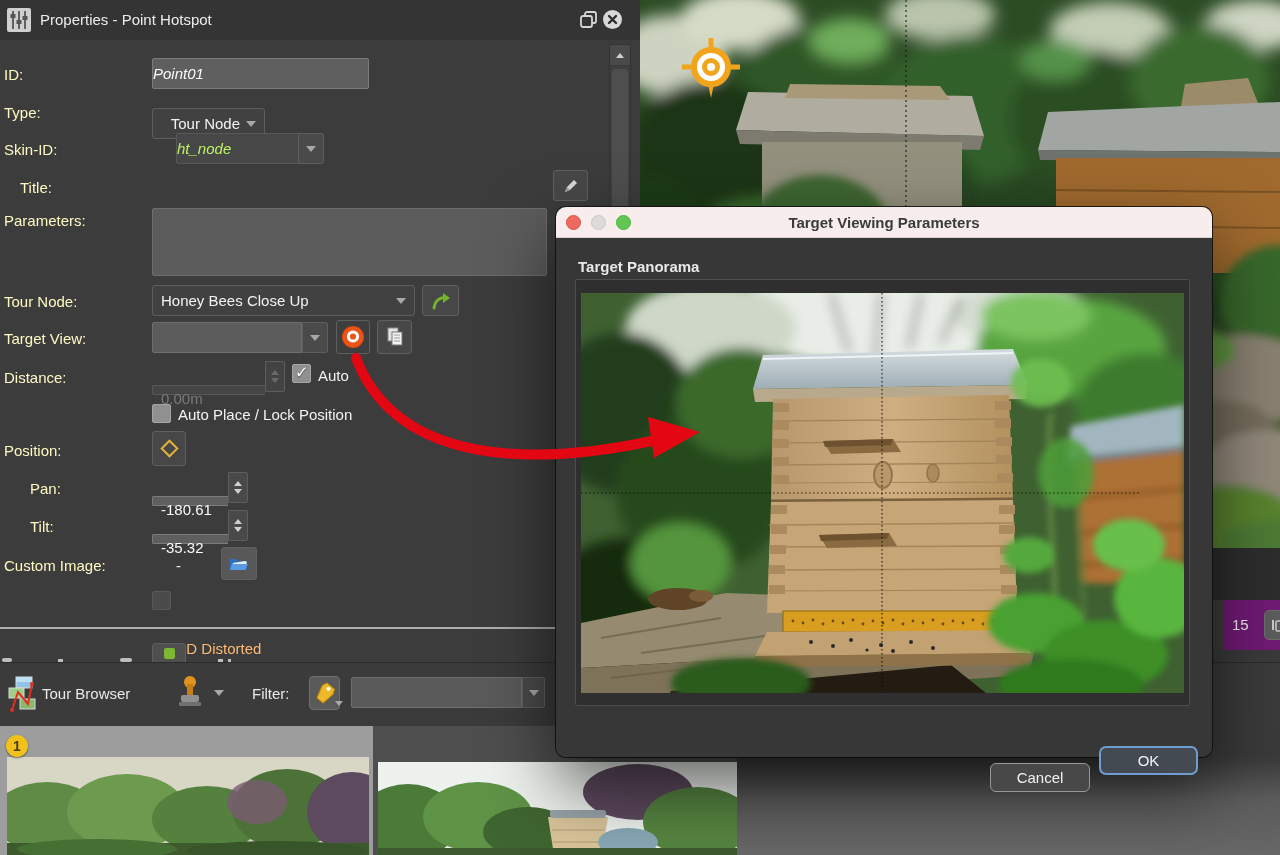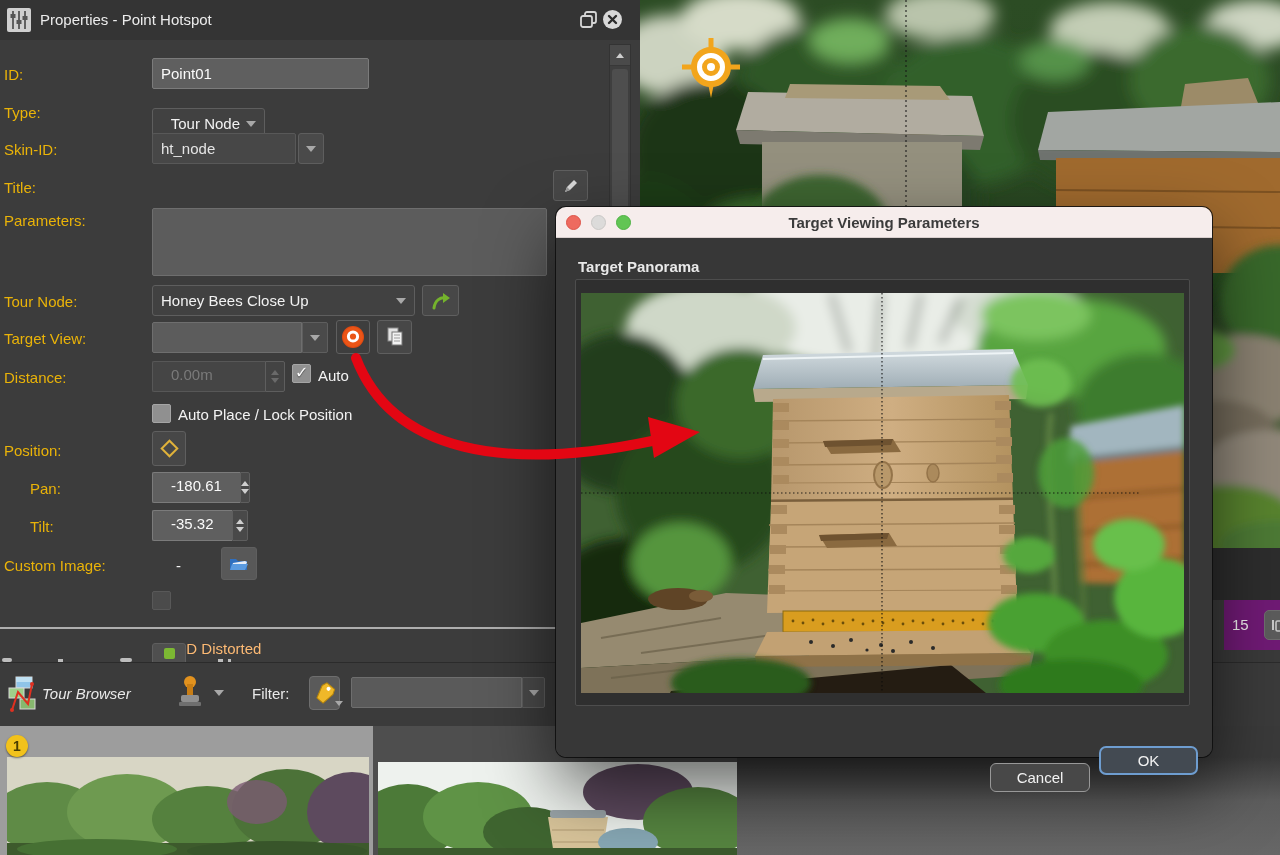--- a/index.html
+++ b/index.html
@@ -1,36 +1,36 @@
 <!DOCTYPE html>
 <html><head>
 <meta charset="utf-8">
 <style>
   html,body{margin:0;padding:0;background:#2e2e2e;}
   *{box-sizing:border-box;font-family:"Liberation Sans","DejaVu Sans",sans-serif;}
   #app{position:relative;width:1280px;height:855px;overflow:hidden;background:#3c3c3c;}
   .abs{position:absolute;}
-  .lbl{position:absolute;color:#eab308;font-size:15px;white-space:nowrap;}
+  .lbl{position:absolute;color:#fef9c3;font-size:15px;white-space:nowrap;}
   .val-white{color:#f3f3f3;}
   
   .tinput{position:absolute;background:#5f5f5f;border:1px solid #7b7b7b;border-radius:2px;
-          color:#fafafa;font-size:15px;padding:4px 8px;line-height:21px;}
-  .tinput.dis{background:#474747;border-color:#585858;color:#e5e5e5;}
+          color:#fafafa;font-size:15px;padding:4px 0;line-height:21px;font-style:italic;}
+  .tinput.dis{background:#474747;border-color:#585858;color:#bef264;margin-left:24px;}
   .select{position:absolute;background:#414141;border:1px solid #5e5e5e;border-radius:3px;
           color:#f2f2f2;font-size:15px;display:flex;align-items:center;padding:0 8px;}
   .select .grow{flex:1;overflow:hidden;white-space:nowrap;}
   .tri{width:0;height:0;border-left:5px solid transparent;border-right:5px solid transparent;
        border-top:6px solid #a8a8a8;margin-left:6px;flex:none;}
   .combo-arrow{position:absolute;background:#4a4a4a;border:1px solid #5e5e5e;border-radius:3px;
        display:flex;align-items:center;justify-content:center;}
   .btn-sq{position:absolute;background:#474747;border:1px solid #5f5f5f;border-radius:3px;
        display:flex;align-items:center;justify-content:center;}
   .spin{position:absolute;display:flex;}
   .spin .sval{background:#5f5f5f;border:1px solid #7b7b7b;border-right:none;color:#fafafa;
-       font-size:15px;padding:4px 18px;flex:1;border-radius:2px 0 0 2px;}
+       font-size:15px;padding:4px 8px;flex:1;border-radius:2px 0 0 2px;margin-top:24px;}
   .spin .sbtns{width:20px;background:#494949;border:1px solid #5e5e5e;border-radius:0 2px 2px 0;
        display:flex;flex-direction:column;align-items:center;justify-content:center;gap:3px;}
   .spin.dis .sval{background:#454545;border-color:#575757;color:#7a7a7a;}
   .spin.dis .sbtns{background:#434343;}
   .tri-up{width:0;height:0;border-left:4px solid transparent;border-right:4px solid transparent;border-bottom:5px solid #cfcfcf;}
   .tri-dn{width:0;height:0;border-left:4px solid transparent;border-right:4px solid transparent;border-top:5px solid #cfcfcf;}
   .spin.dis .tri-up{border-bottom-color:#6a6a6a}.spin.dis .tri-dn{border-top-color:#6a6a6a}
   .chk{position:absolute;width:19px;height:19px;background:#909090;border:1px solid #a5a5a5;border-radius:2px;}
   .chk.on::after{content:"\2713";position:absolute;left:2px;top:-2px;font-size:16px;font-weight:bold;color:#fdfdfd;text-shadow:0 1px 1px #444;}
   .chk.dis{background:#4b4b4b;border-color:#585858;}
@@ -188,21 +188,21 @@
       <span class="grow">Tour Node</span>
       <span class="tri"></span>
     </div>
 
     <span class="lbl" style="left:4px;top:141px;">Skin-ID:</span>
     <div class="tinput dis" style="left:152px;top:133px;width:144px;height:31px;"><span>ht_node</span></div>
     <div class="combo-arrow" style="left:298px;top:133px;width:26px;height:31px;">
       <span class="tri" style="margin:0;"></span>
     </div>
 
-    <span class="lbl" style="left:4px;top:179px;">Title:</span>
+    <span class="lbl" style="left:20px;top:179px;">Title:</span>
     <div class="btn-sq" style="left:553px;top:170px;width:35px;height:31px;">
       <svg width="16" height="16" viewBox="0 0 16 16">
         <path d="M2 14 L4 9 L11 2 L14 5 L7 12 Z" fill="#d8d8d8"></path>
         <path d="M2 14 L4 9 L7 12 Z" fill="#9a9a9a"></path>
       </svg>
     </div>
 
     <span class="lbl" style="left:4px;top:212px;">Parameters:</span>
     <div class="abs" style="left:152px;top:208px;width:395px;height:68px;background:#5c5c5c;border:1px solid #6e6e6e;border-radius:2px;"></div>
 
@@ -307,21 +307,21 @@
   <div id="tourbar">
     <svg class="abs" style="left:8px;top:13px;" width="28" height="36" viewBox="0 0 28 36">
       <rect x="8" y="1" width="16" height="11" fill="#8fc4e8" stroke="#d8d8d8"></rect>
       <rect x="8" y="1" width="16" height="5" fill="#bfe0f2"></rect>
       <rect x="1" y="12" width="15" height="10" fill="#9fd08a" stroke="#d8d8d8"></rect>
       <rect x="12" y="23" width="15" height="10" fill="#87b86e" stroke="#d8d8d8"></rect>
       <path d="M4 34 L10 16 L20 28 L24 8" fill="none" stroke="#e03020" stroke-width="2"></path>
       <circle cx="4" cy="34" r="2" fill="#e03020"></circle>
         <circle cx="24" cy="8" r="2" fill="#e03020"></circle>
     </svg>
-    <span class="abs txt15" style="left:42px;top:22px;font-style:italic;">Tour Browser</span>
+    <span class="abs txt15" style="left:42px;top:22px;">Tour Browser</span>
 
     <svg class="abs" style="left:178px;top:13px;" width="24" height="34" viewBox="0 0 24 34">
       <ellipse cx="12" cy="6" rx="6" ry="6" fill="#e2921e"></ellipse>
       <rect x="9" y="8" width="6" height="12" fill="#c87d14"></rect>
       <rect x="3" y="19" width="18" height="7" rx="2" fill="#8f8f8f"></rect>
       <rect x="1" y="26" width="22" height="4" rx="1" fill="#6f6f6f"></rect>
     </svg>
     <span class="tri abs" style="left:208px;top:27px;"></span>
 
     <span class="abs txt15" style="left:252px;top:22px;">Filter:</span>

